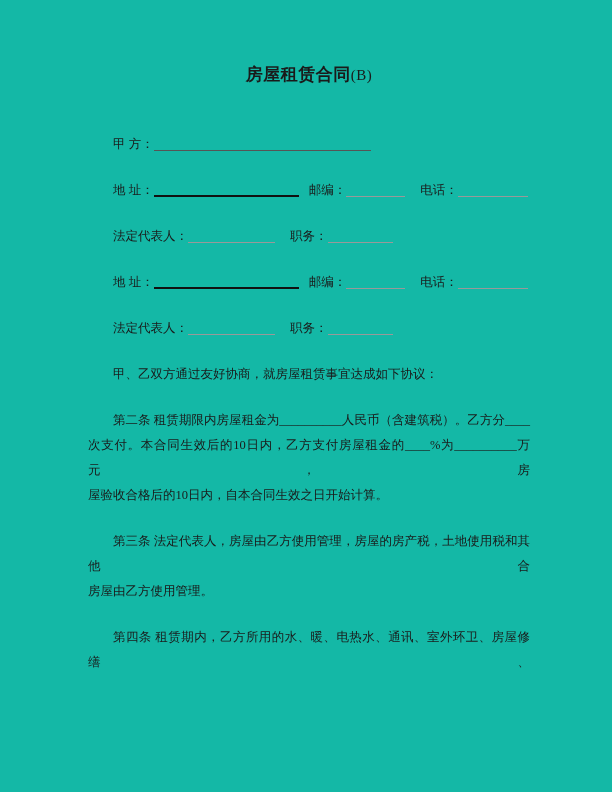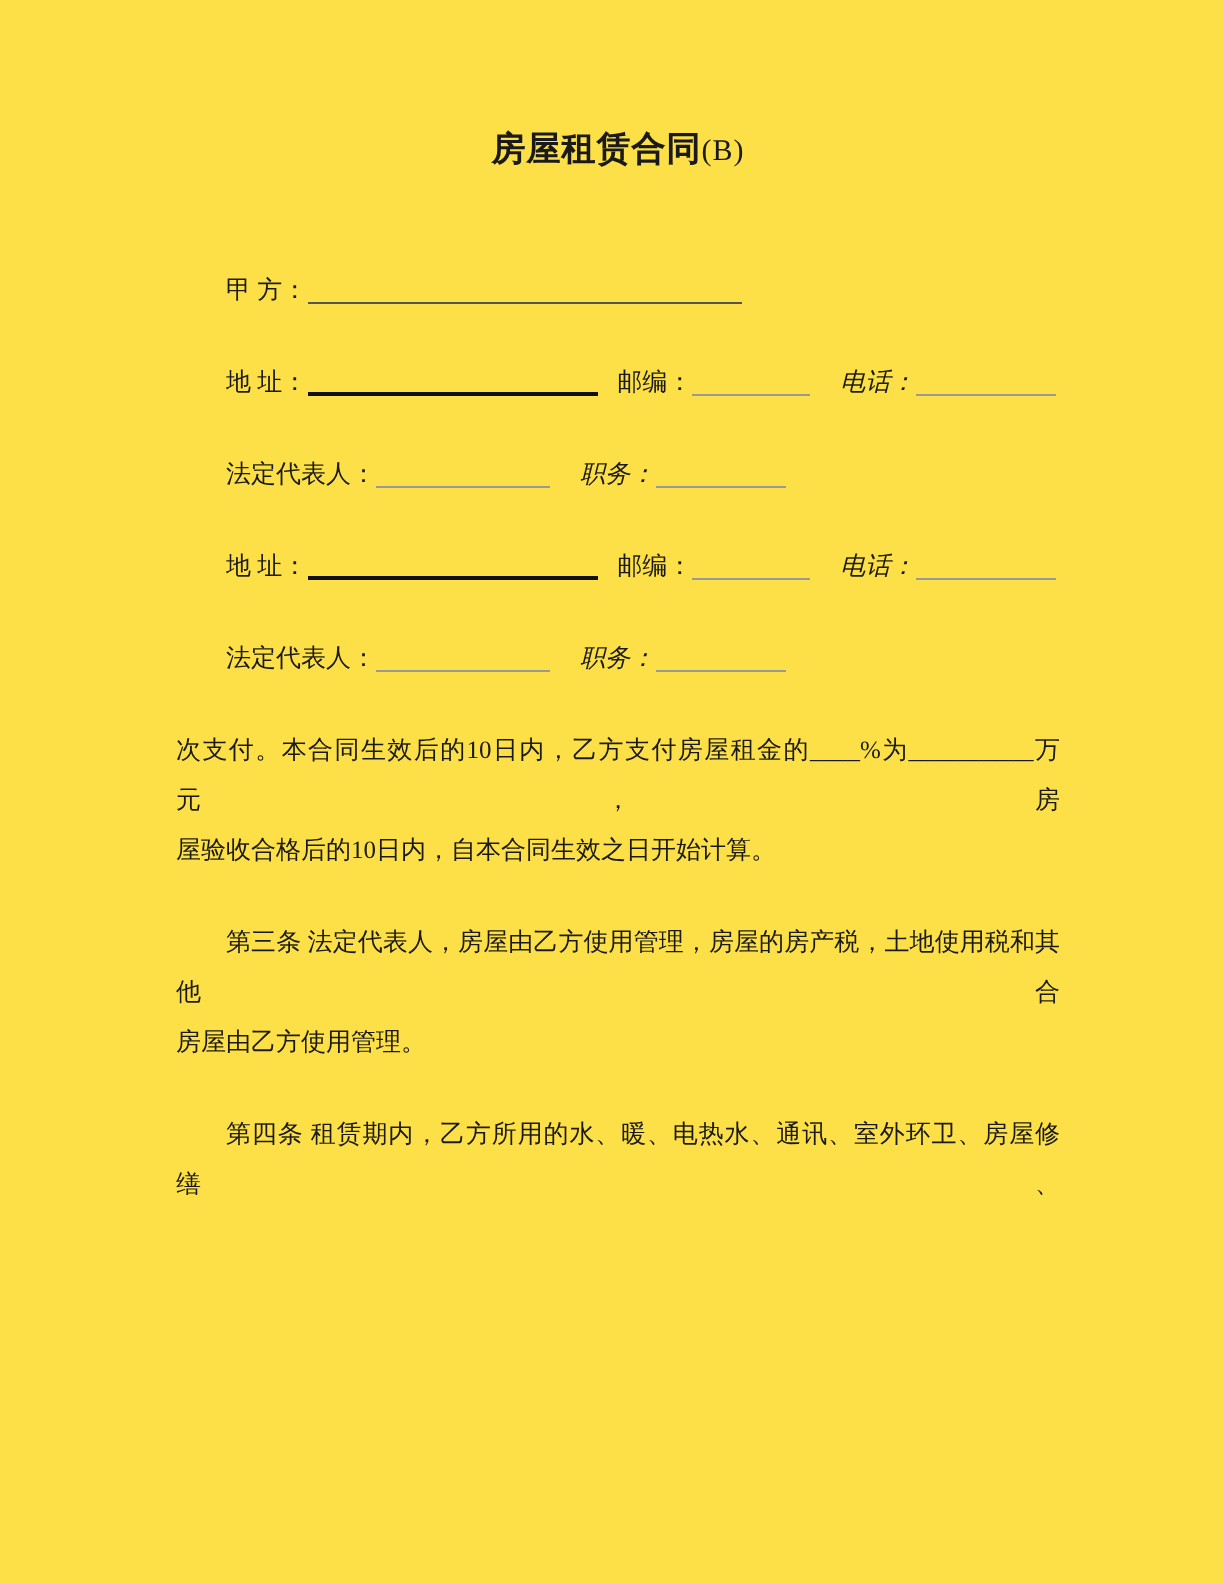--- a/index.html
+++ b/index.html
@@ -5,21 +5,21 @@
   html, body {
     margin: 0;
     padding: 0;
     background: #ffffff;
   }
   .page {
     position: relative;
     width: 612px;
     height: 792px;
     box-sizing: border-box;
-    background: #fde047;
+    background: #14b8a6;
     padding: 64px 82px 0 88px;
     font-family: "Liberation Serif", "DejaVu Serif", serif;
     color: #1a1a1a;
     font-size: 12.5px;
     overflow: hidden;
   }
   .title {
     margin: 0 0 46px 0;
     text-align: center;
     line-height: 22px;
@@ -47,21 +47,21 @@
   .rule-medium { border-bottom: 1px solid #555555; }
   .rule-dark   { border-bottom: 2px solid #111111; }
   .rule-light  { border-bottom: 1px solid #999999; }
   .w-name  { width: 217px; }
   .w-addr  { width: 145px; }
   .w-zip   { width: 59px; }
   .w-phone { width: 70px; }
   .w-rep   { width: 87px; }
   .w-pos   { width: 65px; }
   .gap-sm { margin-left: 10px; }
-  .gap-md { margin-left: 15px; font-style: italic; }
+  .gap-md { margin-left: 15px; }
   .para {
     margin: 0 0 21px 0;
   }
   .line {
     line-height: 25px;
     text-align: justify;
   }
   .line.first { text-indent: 25px; }
   .line.fill  { text-align-last: justify; }
 </style>
@@ -86,23 +86,27 @@
 
 
   <div class="row">
     <span class="lbl">地 址：</span><span class="blank rule-dark w-addr"></span><span class="lbl gap-sm">邮编：</span><span class="blank rule-light w-zip"></span><span class="lbl gap-md">电话：</span><span class="blank rule-light w-phone"></span>
   </div>
 
   <div class="row">
     <span class="lbl">法定代表人：</span><span class="blank rule-light w-rep"></span><span class="lbl gap-md">职务：</span><span class="blank rule-light w-pos"></span>
   </div>
 
+  <div class="para">
+    <div class="line first">甲、乙双方通过友好协商，就房屋租赁事宜达成如下协议：</div>
+  </div>
 
 
   <div class="para">
+    <div class="line first fill">第二条 租赁期限内房屋租金为__________人民币（含建筑税）。乙方分____</div>
     <div class="line fill">次支付。本合同生效后的10日内，乙方支付房屋租金的____%为__________万元，房</div>
     <div class="line">屋验收合格后的10日内，自本合同生效之日开始计算。</div>
   </div>
 
   <div class="para">
     <div class="line first fill">第三条 法定代表人，房屋由乙方使用管理，房屋的房产税，土地使用税和其他合</div>
     <div class="line">房屋由乙方使用管理。</div>
   </div>
 
   <div class="para">

